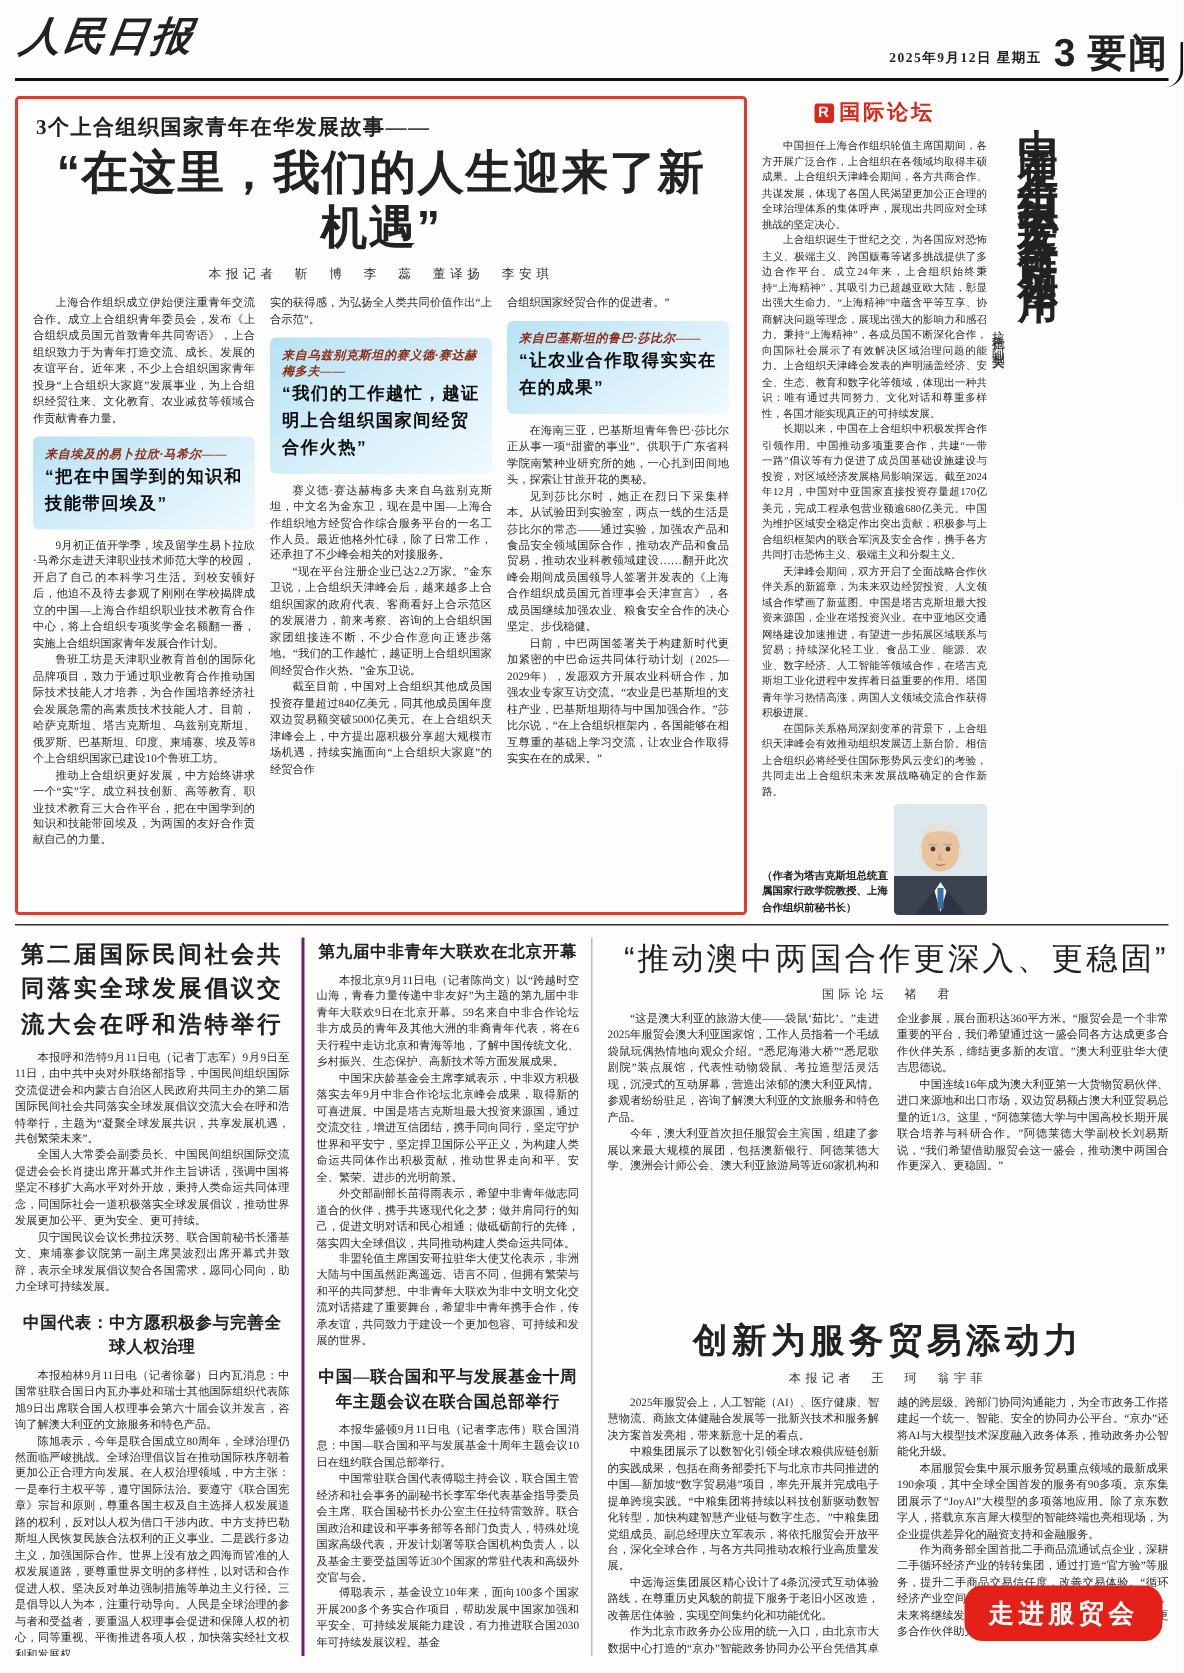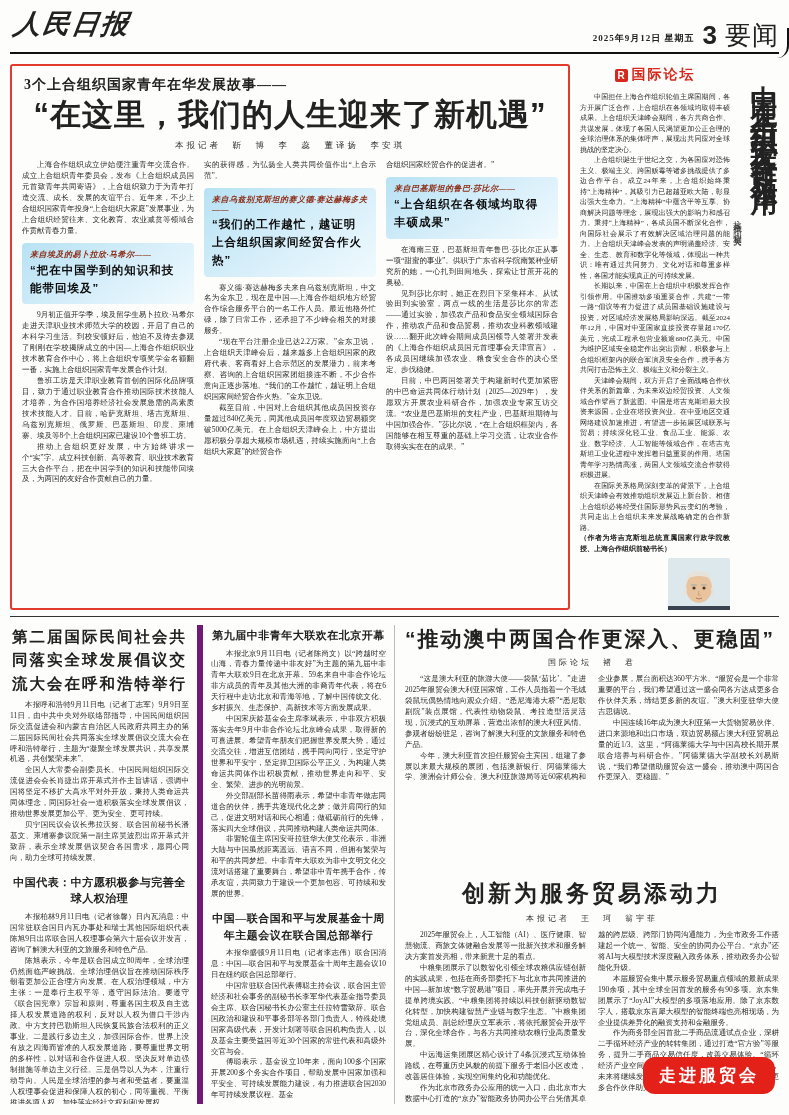--- a/index.html
+++ b/index.html
@@ -6,62 +6,62 @@
   html,body { background:#f2f2ee; }
   body { width:789px; height:1115px; font-family:"Liberation Serif","DejaVu Serif",serif; color:#222; overflow:hidden; }
   .page { width:789px; height:1115px; background:#fdfdfb; padding:6px 10px 8px 10px; position:relative; }
 
   
   .masthead { position:relative; height:44px; }
   .logo { font-family:"DejaVu Serif",serif; font-style:italic; font-weight:bold; font-size:27px; transform:skewX(-8deg); display:inline-block; margin-left:4px; letter-spacing:2px; }
   .mast-right { position:absolute; right:0; bottom:2px; display:flex; align-items:flex-end; gap:8px; }
   .mast-date { font-size:9px; font-weight:bold; padding-bottom:3px; letter-spacing:1px; }
   .mast-page { font-family:"Liberation Sans","DejaVu Sans",sans-serif; font-weight:bold; font-size:26px; line-height:1; }
-  .mast-section { font-family:"Liberation Sans","DejaVu Sans",sans-serif; font-weight:400; font-size:26px; line-height:1; letter-spacing:1px; }
+  .mast-section { font-family:"Liberation Sans","DejaVu Sans",sans-serif; font-weight:700; font-size:26px; line-height:1; letter-spacing:1px; }
   .mast-rule { border-bottom:2.5px solid #111; margin-top:2px; }
   .mast-hook { position:absolute; right:-10px; bottom:-8px; width:14px; height:30px; border-right:2.5px solid #111; border-bottom-right-radius:12px; }
 
   
   .top-region { display:flex; margin-top:10px; height:546px; }
 
-  .lead-box { width:560px; border:2.5px solid #e23a2c; border-radius:3px; padding:8px 10px 6px 10px; overflow:hidden; flex:none; }
+  .lead-box { width:488px; border:2.5px solid #e23a2c; border-radius:3px; padding:8px 10px 6px 10px; overflow:hidden; flex:none; }
   .kicker { font-size:14px; font-weight:bold; letter-spacing:1px; margin:2px 0 2px 2px; }
   .lead-title { font-family:"Liberation Sans","DejaVu Sans",sans-serif; font-weight:900; font-size:31px; text-align:center; letter-spacing:1px; line-height:1.2; }
   .lead-byline { text-align:center; font-size:8.5px; letter-spacing:3px; margin:7px 0 8px 0; color:#333; }
   .lead-cols { display:flex; gap:10px; height:418px; overflow:hidden; }
   .lead-col { flex:1; overflow:hidden; }
   p.body { font-size:7.5px; line-height:1.46; text-align:justify; text-indent:2em; color:#2a2a2a; }
   p.body.noindent { text-indent:0; }
   .sec-box { background:linear-gradient(145deg,#b7e2f4 0%,#d8effa 55%,#f0fafe 100%); border-radius:4px; padding:6px 8px 7px 8px; margin:6px 0; }
   .sec-label { font-size:8px; font-weight:bold; font-style:italic; color:#8d2d16; letter-spacing:.5px; }
   .sec-quote { font-family:"Liberation Sans","DejaVu Sans",sans-serif; font-weight:900; font-size:11.5px; color:#0c0c0c; line-height:1.55; letter-spacing:1px; margin-top:2px; }
 
   
   .forum { flex:1; padding:0 2px 0 10px; display:flex; overflow:hidden; }
   .forum-main { width:150px; flex:none; display:flex; flex-direction:column; overflow:hidden; }
   .forum-head { display:flex; align-items:center; justify-content:center; gap:4px; margin:2px 0 8px 0; }
   .forum-logo { width:13px; height:13px; background:#d6281d; color:#fff; font-family:"Liberation Sans",sans-serif; font-weight:bold; font-size:10px; display:flex; align-items:center; justify-content:center; border-radius:2px; }
   .forum-badge { color:#d6281d; font-family:"Liberation Sans","DejaVu Sans",sans-serif; font-weight:900; font-size:14px; letter-spacing:2px; }
   .forum p.body { font-size:7px; line-height:1.5; }
-  .forum-bottom { margin-top:auto; display:flex; align-items:flex-end; gap:4px;flex-direction:column; }
+  .forum-bottom { margin-top:auto; display:flex; align-items:flex-end; gap:4px; }
   .forum-caption { font-size:7px; font-weight:bold; line-height:1.5; text-align:justify; }
   .portrait { flex:none; width:62px; height:74px; border-radius:3px; overflow:hidden; background:#dfe7ea; }
   .forum-author { writing-mode:vertical-rl; font-size:8.5px; letter-spacing:2px; color:#333; margin:150px 2px 0 2px; flex:none; }
   .forum-title { writing-mode:vertical-rl; font-family:"Liberation Sans","DejaVu Sans",sans-serif; font-weight:900; font-size:27px; letter-spacing:7px; line-height:1.15; margin-left:2px; flex:none; }
 
   
   .bottom-region { border-top:1.5px solid #333; margin-top:6px; padding-top:8px; display:flex; height:488px; overflow:hidden; }
   .bcol { overflow:hidden; }
-  .bcol-left { width:193px; padding-right:8px; border-right:6px solid #701a75; flex:none; }
+  .bcol-left { width:193px; padding-right:8px; border-right:2px solid #701a75; flex:none; }
   .bcol-mid { width:192px; padding:0 8px; border-right:1px solid #bbb; flex:none; }
   .bcol-right { flex:1; padding-left:10px; position:relative; }
 
   .h-serif-lg { font-size:15.5px; font-weight:bold; text-align:center; line-height:1.5; letter-spacing:2px; margin-bottom:5px; }
   .h-serif-md { font-size:11px; font-weight:bold; text-align:center; letter-spacing:.5px; margin:10px 0 5px 0; line-height:1.5; }
-  .h-sans-lg { font-family:"Liberation Sans","DejaVu Sans",sans-serif; font-weight:700; font-size:21px; text-align:left; letter-spacing:2px; }
+  .h-sans-lg { font-family:"Liberation Sans","DejaVu Sans",sans-serif; font-weight:400; font-size:21px; text-align:right; letter-spacing:2px; }
   .h-sans-xl { font-family:Liberation Mono, monospace; font-weight:900; font-size:23px; text-align:center; letter-spacing:3px; }
   .sub-byline { text-align:center; font-size:8px; letter-spacing:3px; color:#333; margin:4px 0 6px 0; }
   .twocol { column-count:2; column-gap:12px; overflow:hidden; }
   .art-block { overflow:hidden; }
   .badge-red { position:absolute; right:4px; bottom:10px; background:#e32119; color:#fff; font-family:"Liberation Sans","DejaVu Sans",sans-serif; font-weight:900; font-size:17px; letter-spacing:3px; padding:7px 16px;border-radius:12px; }
 </style>
 </head>
 <body>
 
 <div class="page">
@@ -104,21 +104,21 @@
           </div>
           <p class="body">赛义德·赛达赫梅多夫来自乌兹别克斯坦，中文名为金东卫，现在是中国—上海合作组织地方经贸合作综合服务平台的一名工作人员。最近他格外忙碌，除了日常工作，还承担了不少峰会相关的对接服务。</p>
           <p class="body">“现在平台注册企业已达2.2万家。”金东卫说，上合组织天津峰会后，越来越多上合组织国家的政府代表、客商看好上合示范区的发展潜力，前来考察、咨询的上合组织国家团组接连不断，不少合作意向正逐步落地。“我们的工作越忙，越证明上合组织国家间经贸合作火热。”金东卫说。</p>
           <p class="body">截至目前，中国对上合组织其他成员国投资存量超过840亿美元，同其他成员国年度双边贸易额突破5000亿美元。在上合组织天津峰会上，中方提出愿积极分享超大规模市场机遇，持续实施面向“上合组织大家庭”的经贸合作</p>
         </div>
 
         <div class="lead-col">
           <p class="body noindent">合组织国家经贸合作的促进者。”</p>
           <div class="sec-box">
             <div class="sec-label">来自巴基斯坦的鲁巴·莎比尔——</div>
-            <div class="sec-quote">“上合组织在各领域均取得丰硕成果”</div>
+            <div class="sec-quote">“让农业合作取得实实在在的成果”</div>
           </div>
           <p class="body">在海南三亚，巴基斯坦青年鲁巴·莎比尔正从事一项“甜蜜的事业”。供职于广东省科学院南繁种业研究所的她，一心扎到田间地头，探索让甘蔗开花的奥秘。</p>
           <p class="body">见到莎比尔时，她正在烈日下采集样本。从试验田到实验室，两点一线的生活是莎比尔的常态——通过实验，加强农产品和食品安全领域国际合作，推动农产品和食品贸易，推动农业科教领域建设……翻开此次峰会期间成员国领导人签署并发表的《上海合作组织成员国元首理事会天津宣言》，各成员国继续加强农业、粮食安全合作的决心坚定、步伐稳健。</p>
           <p class="body">日前，中巴两国签署关于构建新时代更加紧密的中巴命运共同体行动计划（2025—2029年），发愿双方开展农业科研合作，加强农业专家互访交流。“农业是巴基斯坦的支柱产业，巴基斯坦期待与中国加强合作。”莎比尔说，“在上合组织框架内，各国能够在相互尊重的基础上学习交流，让农业合作取得实实在在的成果。”</p>
         </div>
 
       </div>
     </div>
 
     <div class="forum">
@@ -174,21 +174,21 @@
         <p class="body">本报柏林9月11日电（记者徐馨）日内瓦消息：中国常驻联合国日内瓦办事处和瑞士其他国际组织代表陈旭9日出席联合国人权理事会第六十届会议并发言，咨询了解澳大利亚的文旅服务和特色产品。</p>
         <p class="body">陈旭表示，今年是联合国成立80周年，全球治理仍然面临严峻挑战。全球治理倡议旨在推动国际秩序朝着更加公正合理方向发展。在人权治理领域，中方主张：一是奉行主权平等，遵守国际法治。要遵守《联合国宪章》宗旨和原则，尊重各国主权及自主选择人权发展道路的权利，反对以人权为借口干涉内政。中方支持巴勒斯坦人民恢复民族合法权利的正义事业。二是践行多边主义，加强国际合作。世界上没有放之四海而皆准的人权发展道路，要尊重世界文明的多样性，以对话和合作促进人权。坚决反对单边强制措施等单边主义行径。三是倡导以人为本，注重行动导向。人民是全球治理的参与者和受益者，要重温人权理事会促进和保障人权的初心，同等重视、平衡推进各项人权，加快落实经社文权利和发展权。</p>
       </div>
 
     </div>
 
     <div class="bcol bcol-mid">
       <div class="art-block">
         <div class="h-serif-md" style="margin-top:2px;">第九届中非青年大联欢在北京开幕</div>
         <p class="body">本报北京9月11日电（记者陈尚文）以“跨越时空山海，青春力量传递中非友好”为主题的第九届中非青年大联欢9日在北京开幕。59名来自中非合作论坛非方成员的青年及其他大洲的非裔青年代表，将在6天行程中走访北京和青海等地，了解中国传统文化、乡村振兴、生态保护、高新技术等方面发展成果。</p>
-        <p class="body">中国宋庆龄基金会主席李斌表示，中非双方积极落实去年9月中非合作论坛北京峰会成果，取得新的可喜进展。希望青年朋友们把握世界发展大势，通过交流交往，增进互信团结，携手同向同行，坚定守护世界和平安宁，坚定捍卫国际公平正义，为构建人类命运共同体作出积极贡献，推动世界走向和平、安全、繁荣、进步的光明前景。</p>
+        <p class="body">中国宋庆龄基金会主席李斌表示，中非双方积极落实去年9月中非合作论坛北京峰会成果，取得新的可喜进展。中国是塔吉克斯坦最大投资来源国，通过交流交往，增进互信团结，携手同向同行，坚定守护世界和平安宁，坚定捍卫国际公平正义，为构建人类命运共同体作出积极贡献，推动世界走向和平、安全、繁荣、进步的光明前景。</p>
         <p class="body">外交部副部长苗得雨表示，希望中非青年做志同道合的伙伴，携手共逐现代化之梦；做并肩同行的知己，促进文明对话和民心相通；做砥砺前行的先锋，落实四大全球倡议，共同推动构建人类命运共同体。</p>
         <p class="body">非盟轮值主席国安哥拉驻华大使艾伦表示，非洲大陆与中国虽然距离遥远、语言不同，但拥有繁荣与和平的共同梦想。中非青年大联欢为非中文明文化交流对话搭建了重要舞台，希望非中青年携手合作，传承友谊，共同致力于建设一个更加包容、可持续和发展的世界。</p>
       </div>
       <div class="art-block">
         <div class="h-serif-md">中国—联合国和平与发展基金十周年主题会议在联合国总部举行</div>
         <p class="body">本报华盛顿9月11日电（记者李志伟）联合国消息：中国—联合国和平与发展基金十周年主题会议10日在纽约联合国总部举行。</p>
         <p class="body">中国常驻联合国代表傅聪主持会议，联合国主管经济和社会事务的副秘书长李军华代表基金指导委员会主席、联合国秘书长办公室主任拉特雷致辞。联合国政治和建设和平事务部等各部门负责人，特殊处境国家高级代表，开发计划署等联合国机构负责人，以及基金主要受益国等近30个国家的常驻代表和高级外交官与会。</p>
         <p class="body">傅聪表示，基金设立10年来，面向100多个国家开展200多个务实合作项目，帮助发展中国家加强和平安全、可持续发展能力建设，有力推进联合国2030年可持续发展议程。基金</p>
       </div>
     </div>

